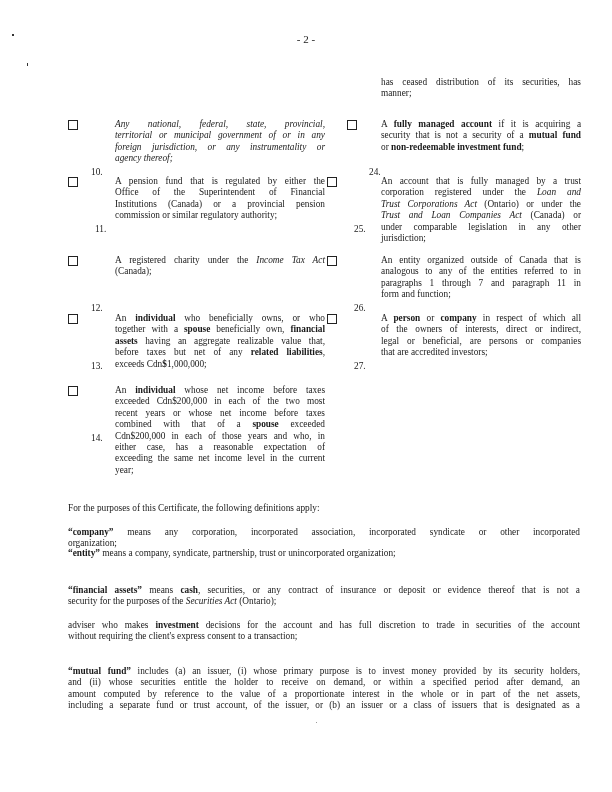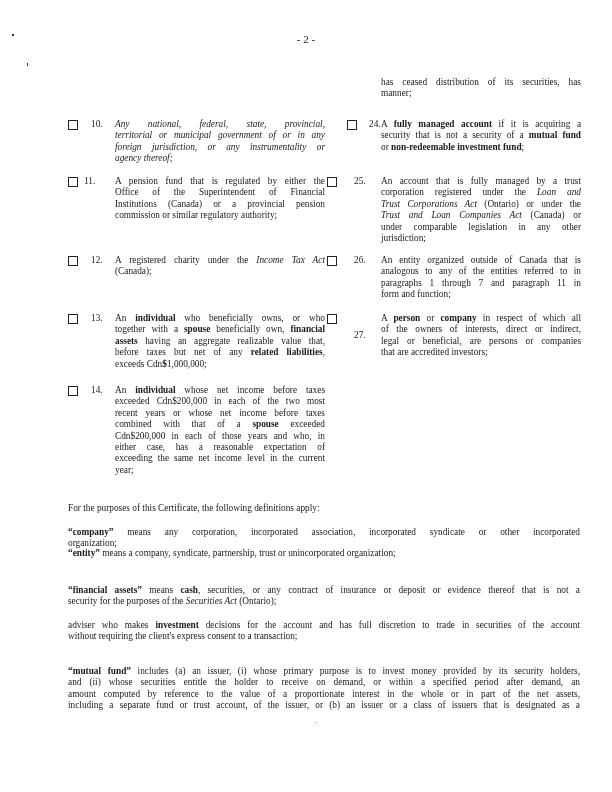--- a/index.html
+++ b/index.html
@@ -10,21 +10,21 @@
   }
   .page-num {
     position: absolute; top: 34px; left: 0; width: 612px; text-align: center;
     font-size: 11px;
   }
   .speck { position: absolute; width: 2px; height: 2px; background: #333; }
   .item { position: absolute; }
   .item .cb {
     position: absolute; width: 8px; height: 8px; border: 1px solid #222; background: #fff;
   }
-  .item .num { position: absolute; }
+  .item .num { position: absolute; margin-top: 48px; }
   .item .txt { position: absolute; text-align: justify; }
   .item .txt span.line { display: block; text-align: justify; text-align-last: justify; }
   .item .txt span.line.last { text-align-last: left; }
   b { font-weight: bold; }
   i { font-style: italic; }
   .defs { position: absolute; left: 68px; width: 512px; }
   .defs p { margin: 0; text-align: justify; }
   .defs p span.line { display: block; text-align: justify; text-align-last: justify; }
   .defs p span.line.last { text-align-last: left; }
   .dot { position: absolute; width: 1px; height: 1px; background: #999; }
@@ -49,21 +49,21 @@
   <div class="txt" style="left:47px;top:0;width:210px;font-style:italic;">
     <span class="line">Any national, federal, state, provincial,</span>
     <span class="line">territorial or municipal government of or in any</span>
     <span class="line">foreign jurisdiction, or any instrumentality or</span>
     <span class="line last">agency thereof;</span>
   </div>
 </div>
 
 <div class="item" style="left:68px;top:176px;">
   <div class="cb" style="left:0;top:1px;"></div>
-  <div class="num" style="left:16px;top:0;">11.</div>
+  <div class="num" style="left:27px;top:0;">11.</div>
   <div class="txt" style="left:47px;top:0;width:210px;">
     <span class="line">A pension fund that is regulated by either the</span>
     <span class="line">Office of the Superintendent of Financial</span>
     <span class="line">Institutions (Canada) or a provincial pension</span>
     <span class="line last">commission or similar regulatory authority;</span>
   </div>
 </div>
 
 <div class="item" style="left:68px;top:255px;">
   <div class="cb" style="left:0;top:1px;"></div>
@@ -130,21 +130,21 @@
   <div class="txt" style="left:54px;top:0;width:200px;">
     <span class="line">An entity organized outside of Canada that is</span>
     <span class="line">analogous to any of the entities referred to in</span>
     <span class="line">paragraphs 1 through 7 and paragraph 11 in</span>
     <span class="line last">form and function;</span>
   </div>
 </div>
 
 <div class="item" style="left:327px;top:313px;">
   <div class="cb" style="left:0;top:1px;"></div>
-  <div class="num" style="left:27px;top:17px;">27.</div>
+  <div class="num" style="left:27px;top:0;">27.</div>
   <div class="txt" style="left:54px;top:0;width:200px;">
     <span class="line">A <b>person</b> or <b>company</b> in respect of which all</span>
     <span class="line">of the owners of interests, direct or indirect,</span>
     <span class="line">legal or beneficial, are persons or companies</span>
     <span class="line last">that are accredited investors;</span>
   </div>
 </div>
 
 <div class="defs" style="top:503px;">
   <p>

